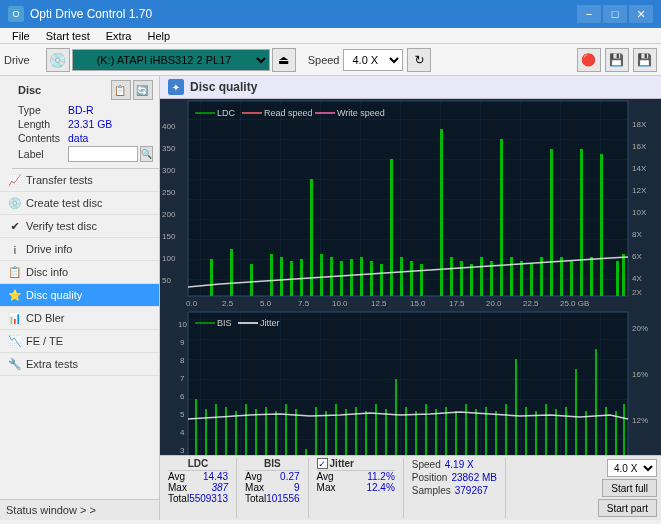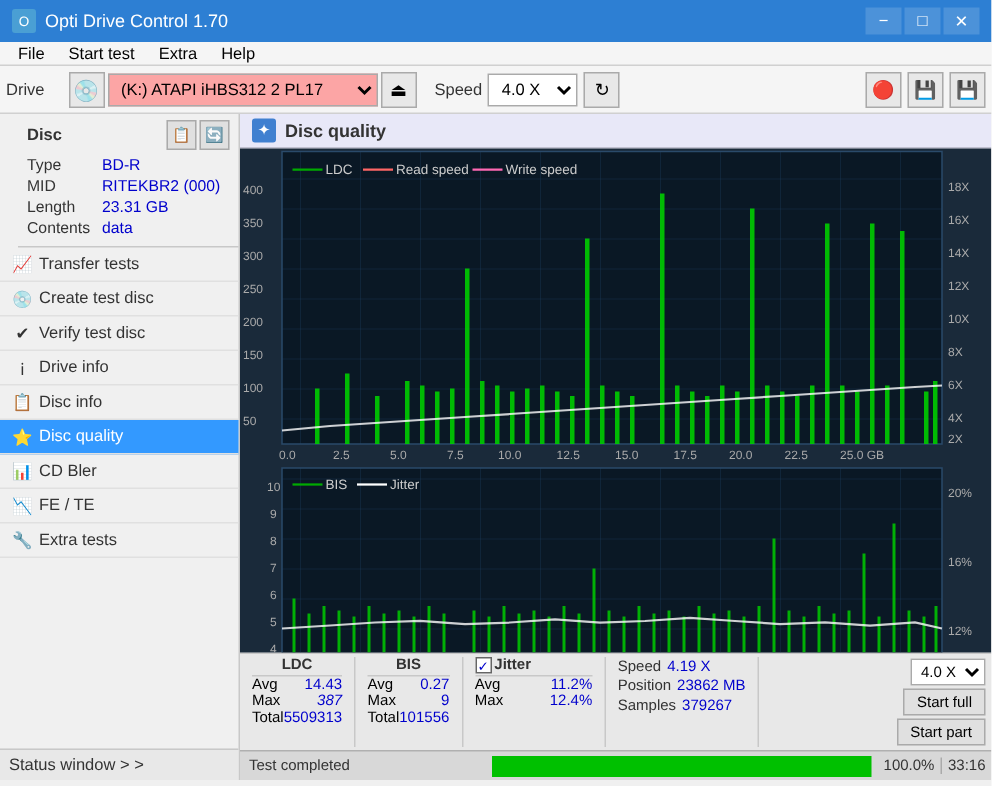--- a/index.html
+++ b/index.html
@@ -12,21 +12,21 @@
     .title-bar-controls { display: flex; gap: 2px; }
     .title-btn { width: 24px; height: 18px; background: rgba(255,255,255,0.15); border: none; color: white; cursor: pointer; font-size: 11px; display: flex; align-items: center; justify-content: center; }
     
     
     .menu-bar { background: #f5f5f5; height: 16px; display: flex; align-items: center; padding: 0 4px; border-bottom: 1px solid #d0d0d0; }
     .menu-item { padding: 2px 8px; cursor: pointer; font-size: 11px; }
     
     
     .toolbar { background: #f5f5f5; height: 32px; display: flex; align-items: center; padding: 0 4px; border-bottom: 1px solid #d0d0d0; gap: 4px; }
     .toolbar-label { font-size: 11px; color: #333; margin-right: 12px; }
-    .toolbar-select { height: 22px; border: 1px solid #aaa; background: #fca5a5; font-size: 11px; padding: 0 4px; min-width: 180px; }
+    .toolbar-select { height: 22px; border: 1px solid #aaa; background: #0f766e; font-size: 11px; padding: 0 20px; min-width: 180px; }
     .toolbar-btn { height: 24px; width: 24px; background: #e8e8e8; border: 1px solid #aaa; cursor: pointer; display: flex; align-items: center; justify-content: center; font-size: 12px; }
     .speed-label { font-size: 11px; color: #333; margin-left: 8px; }
     .speed-select { height: 22px; border: 1px solid #aaa; background: white; font-size: 11px; padding: 0 4px; width: 60px; }
     .toolbar-spacer { flex: 1; }
     
     
     .main { display: flex; height: calc(524px - 80px); }
     
     
     .sidebar { width: 160px; min-width: 160px; background: #f0f0f0; border-right: 1px solid #c8c8c8; display: flex; flex-direction: column; }
@@ -126,30 +126,31 @@
         <div class="disc-icons">
           <div class="disc-icon-btn">📋</div>
           <div class="disc-icon-btn">🔄</div>
         </div>
       </div>
       <div class="disc-row">
         <span class="disc-row-label">Type</span>
         <span class="disc-row-value">BD-R</span>
       </div>
       <div class="disc-row">
-        <span class="disc-row-label">MID</span>
-        <span class="disc-row-value">RITEKBR2 (000)</span>
-      </div>
-      <div class="disc-row">
         <span class="disc-row-label">Length</span>
         <span class="disc-row-value">23.31 GB</span>
       </div>
       <div class="disc-row">
         <span class="disc-row-label">Contents</span>
         <span class="disc-row-value">data</span>
+      </div>
+      <div class="disc-row">
+        <span class="disc-row-label">Label</span>
+        <input class="disc-label-input" type="text" style="">
+        <div class="disc-label-btn">🔍</div>
       </div>
     </div>
 
     <div class="nav-item">
       <span class="nav-icon">📈</span>
       <span>Transfer tests</span>
     </div>
     <div class="nav-item">
       <span class="nav-icon">💿</span>
       <span>Create test disc</span>
@@ -461,25 +462,15 @@
           <option>4.0 X</option>
           <option>1.0 X</option>
           <option>2.0 X</option>
           <option>8.0 X</option>
         </select>
         <button class="start-btn">Start full</button>
         <button class="start-btn">Start part</button>
       </div>
     </div>
 
-    <div class="bottom-bar">
-      <span class="bottom-status">Test completed</span>
-      <div class="bottom-progress-wrap" style="flex:2;">
-        <div style="flex:1;background:#c0c0c0;height:14px;margin:3px 4px;position:relative;">
-          <div style="width:100%;height:100%;background:#00c000;"></div>
-        </div>
-        <span class="bottom-pct">100.0%</span>
-      </div>
-      <span class="bottom-time">33:16</span>
-    </div>
 
   </div>
 </div>
 
 </body></html>

